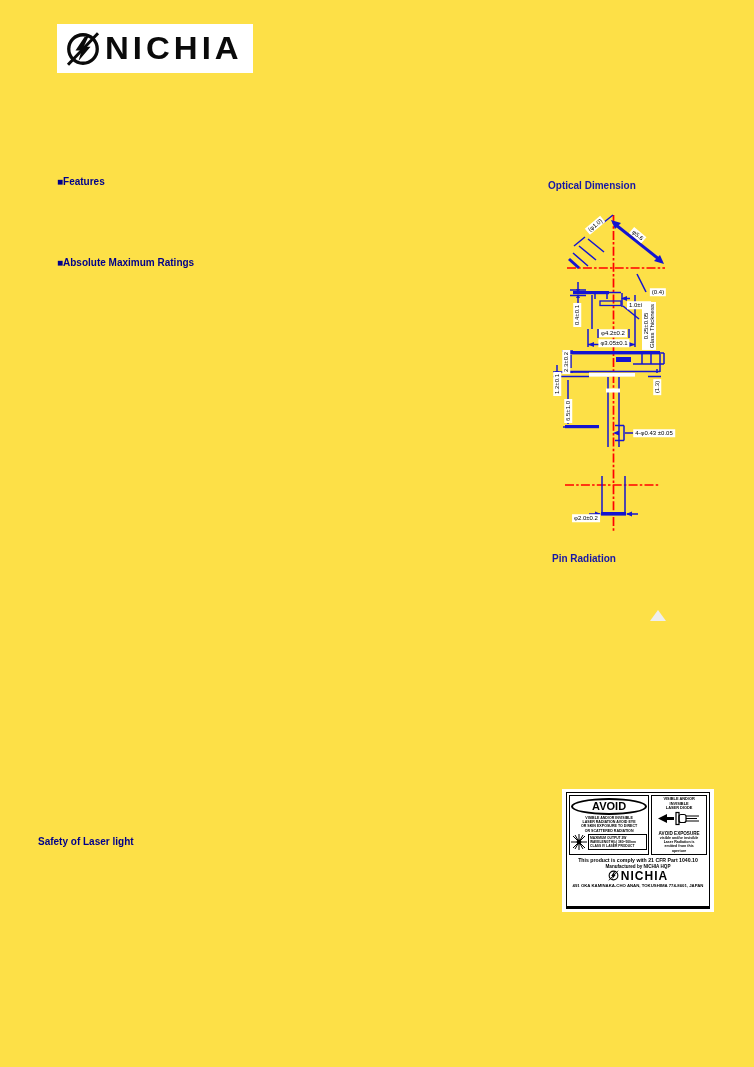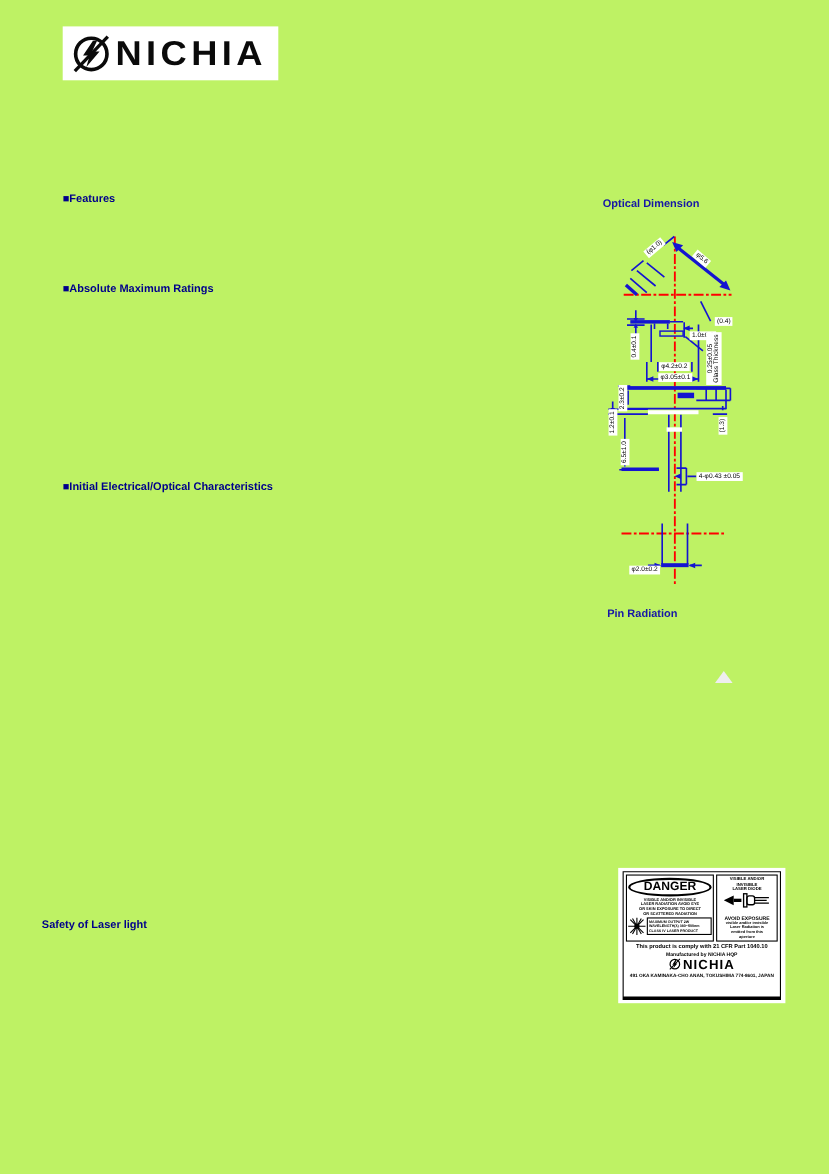--- a/index.html
+++ b/index.html
@@ -1,16 +1,16 @@
 <!DOCTYPE html>
 <html style="--heading-navy: #00008B; --heading-blue: #1717A6; --stamp-red: #EE0000; --drawing-blue: #1414D0; --drawing-red: #FF0000;"><head>
 <meta charset="utf-8">
 <style>
   html,body{margin:0;padding:0;background:#000;}
-  .page{position:relative;width:754px;height:1067px;background:#bef264;overflow:hidden;
+  .page{position:relative;width:754px;height:1067px;background:#fde047;overflow:hidden;
         font-family:"Liberation Sans",sans-serif;}
 
   
   .logo-box{position:absolute;left:57px;top:24px;width:196px;height:49px;background:#fff;
             display:flex;align-items:center;padding-left:8px;box-sizing:border-box;}
   .logo-mark{width:36px;height:36px;flex:0 0 auto;}
   .logo-text{font-weight:bold;font-size:33px;color:#0a0a0a;letter-spacing:4px;line-height:1;
              transform:scaleY(0.95);margin-left:4px;}
 
   
@@ -79,21 +79,20 @@
       <circle cx="12" cy="12" r="9.5" fill="none" stroke="#0a0a0a" stroke-width="2.2"></circle>
       <line x1="2" y1="22.5" x2="22" y2="1.5" stroke="#0a0a0a" stroke-width="2"></line>
       <polygon points="13,4 7,13 11,13 9,20 17,10.5 12.5,10.5 15.5,4" fill="#0a0a0a"></polygon>
     </svg>
     <span class="logo-text">NICHIA</span>
   </div>
 
 
   <div class="hd hd-navy hd-features">■Features</div>
   <div class="hd hd-navy hd-absmax">■Absolute Maximum Ratings</div>
-  <div class="hd hd-navy hd-initial">■Initial Electrical/Optical Characteristics</div>
   <div class="hd hd-blue hd-outline">Optical Dimension</div>
   <div class="hd hd-blue hd-pin">Pin Radiation</div>
   <div class="hd hd-navy hd-safety">Safety of Laser light</div>
 
   <div class="drawing">
     <svg width="209" height="345" viewBox="0 0 209 345">
       <g>
         <path class="cl" d="M68.5 20 V338"></path>
         <path class="cl" d="M22 73 H120"></path>
         <path class="cl" d="M20 290 H115"></path>
@@ -193,21 +192,21 @@
         </div>
       </div>
   </div>
 
   <div class="pin-triangle"></div>
 
   <div class="danger-label">
     <div class="dl-inner">
       <div class="dl-panels">
         <div class="dl-left">
-          <div class="dl-oval">DANGER</div>
+          <div class="dl-oval">AVOID</div>
           <div class="dl-warn">
               <div>VISIBLE AND/OR INVISIBLE</div>
               <div>LASER RADIATION AVOID EYE</div>
               <div>OR SKIN EXPOSURE TO DIRECT</div>
               <div>OR SCATTERED RADIATION</div>
             </div>
           <div class="dl-lowleft">
             <svg width="16" height="16" viewBox="0 0 16 16">
               <g stroke="#000" stroke-width="1">
                 <line x1="8" y1="0" x2="8" y2="16"></line>

